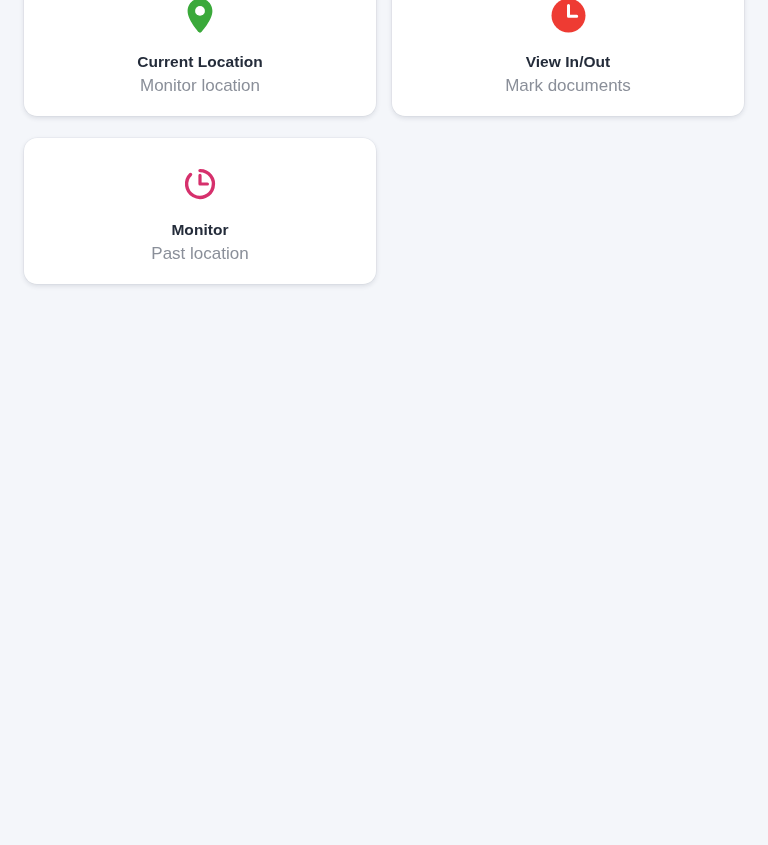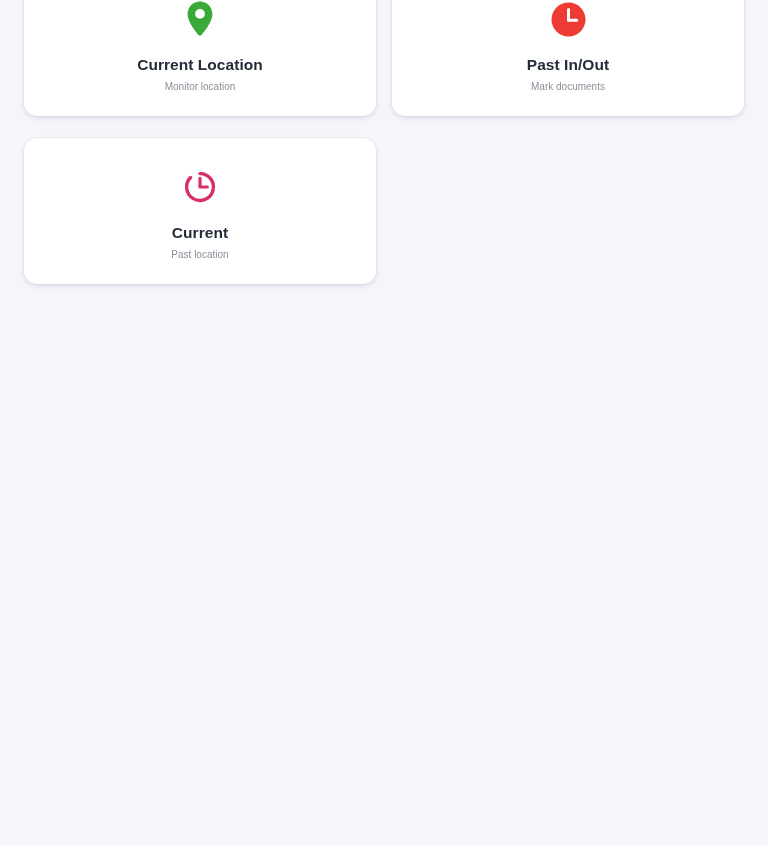--- a/index.html
+++ b/index.html
@@ -64,21 +64,21 @@
     font-size: 15.5px;
     font-weight: bold;
     color: #242c3a;
     letter-spacing: 0.05px;
     line-height: 1.1;
     margin-bottom: 7px;
     text-align: center;
   }
 
   .card-sub {
-    font-size: 10px;
+    font-size: 17px;
     font-weight: normal;
     color: #8a8f99;
     line-height: 1.1;
   }
 
   .page-filler {
     position: absolute;
     left: 0;
     top: 490px;
     width: 768px;
@@ -104,34 +104,34 @@
       <div class="card-sub">Monitor location</div>
     </div>
 
     <div class="card">
       <span class="card-icon">
         <svg width="37" height="37" viewBox="0 0 37 37" aria-hidden="true">
           <circle cx="18.5" cy="18.5" r="17" fill="#ee3b33"></circle>
           <path d="M18.5 8.6v10.6h8.2" fill="none" stroke="#ffffff" stroke-width="3" stroke-linecap="round" stroke-linejoin="round"></path>
         </svg>
       </span>
-      <div class="card-title">Past In/Out</div>
+      <div class="card-title">View In/Out</div>
       <div class="card-sub">Mark documents</div>
     </div>
 
 
 
     <div class="card">
       <span class="card-icon">
         <svg width="34" height="34" viewBox="0 0 34 34" aria-hidden="true">
           <path d="M17 3.6a13.4 13.4 0 1 1-9.47 3.93" fill="none" stroke="#d6306c" stroke-width="3.4" stroke-linecap="round"></path>
           <path d="M17 8.4V17h7.4" fill="none" stroke="#d6306c" stroke-width="3.2" stroke-linecap="round" stroke-linejoin="round"></path>
         </svg>
       </span>
-      <div class="card-title">Current</div>
+      <div class="card-title">Monitor</div>
       <div class="card-sub">Past location</div>
     </div>
 
 
   </div>
 
   <div class="page-filler"></div>
 
 </div>
 

